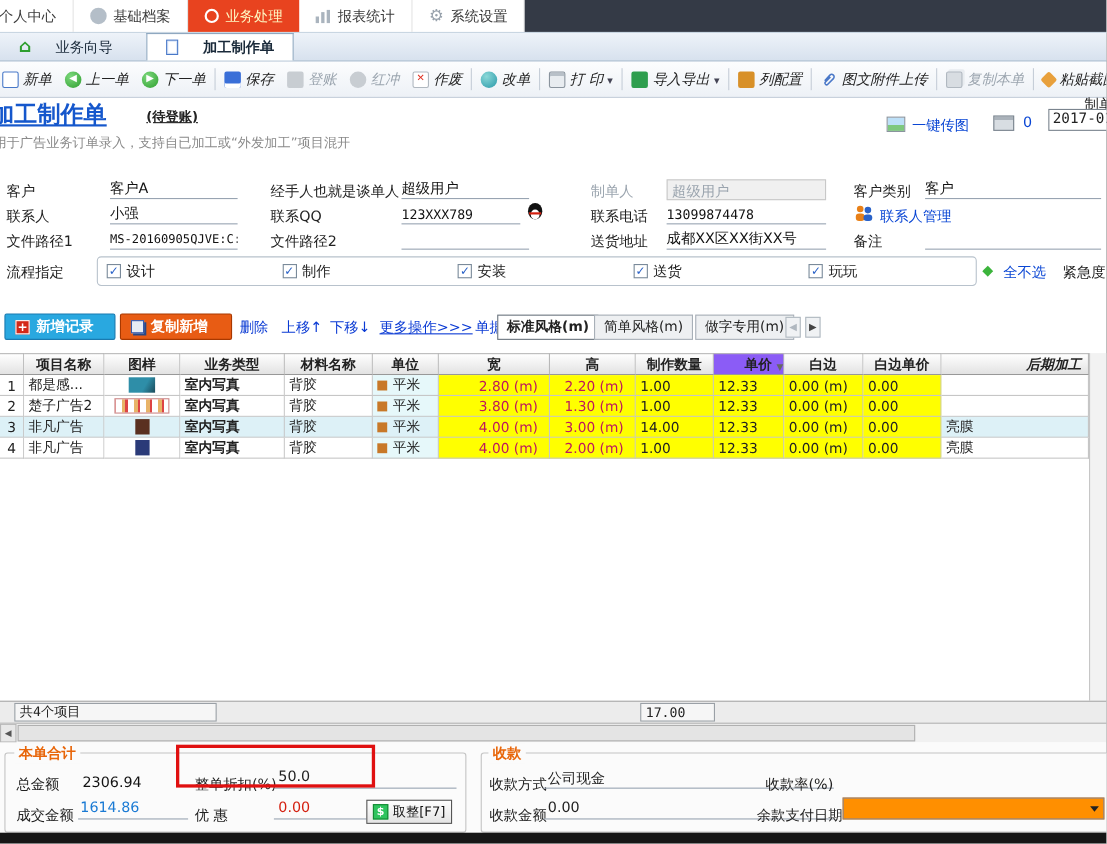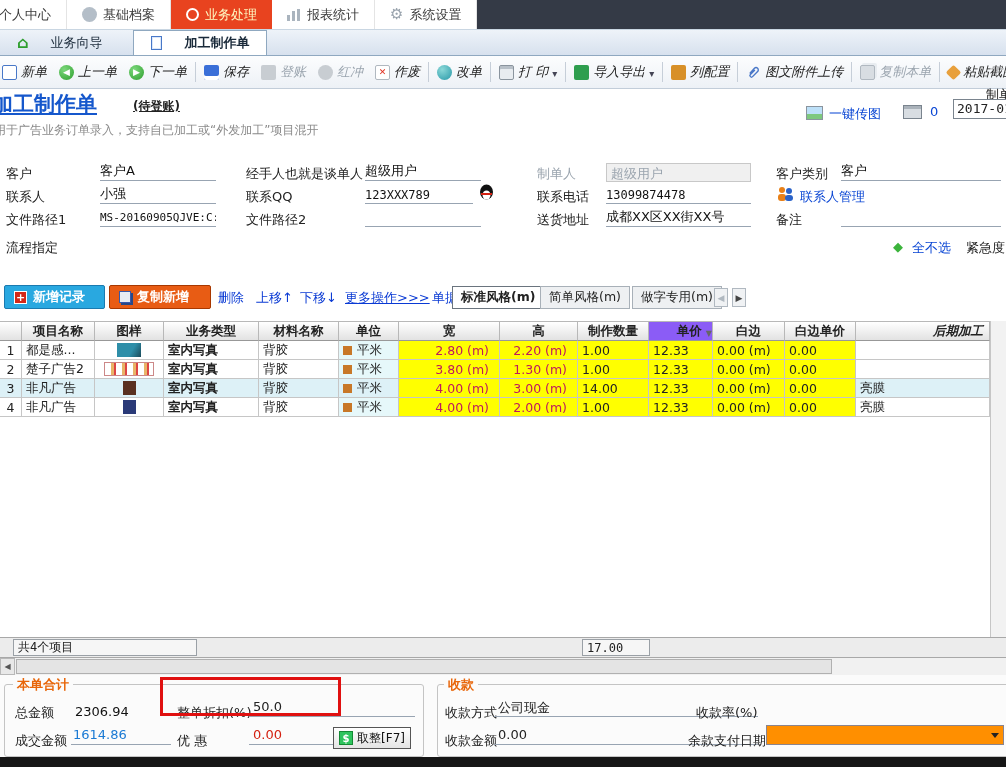--- a/index.html
+++ b/index.html
@@ -282,20 +282,42 @@
     <circle cx="6" cy="4" r="3" fill="#e88018"></circle>
       <rect x="2" y="8" width="8" height="7" rx="3" fill="#e88018"></rect>
     <circle cx="13" cy="5" r="3" fill="#2a62c8"></circle>
       <rect x="9" y="9" width="8" height="6" rx="3" fill="#2a62c8"></rect>
   </svg>
   <a class="link" style="position:absolute;left:800px;top:188px">联系人管理</a>
   <span class="flabel" style="left:776px;top:211px">备注</span>
   <span class="fval" style="left:841px;top:208px;width:160px"></span>
 
   <span class="flabel" style="left:6px;top:239px">流程指定</span>
+  <div class="proc-box">
+    <div class="proc-item">
+        <span class="cb i-check"></span>
+        <span>设计</span>
+      </div>
+    <div class="proc-item">
+        <span class="cb i-check"></span>
+        <span>制作</span>
+      </div>
+    <div class="proc-item">
+        <span class="cb i-check"></span>
+        <span>安装</span>
+      </div>
+    <div class="proc-item">
+        <span class="cb i-check"></span>
+        <span>送货</span>
+      </div>
+    <div class="proc-item">
+        <span class="cb i-check"></span>
+        <span>玩玩</span>
+      </div>
+  </div>
   <span class="i-diamond" style="position:absolute;left:893px;top:239px"></span>
   <a class="link" style="position:absolute;left:912px;top:239px">全不选</a>
   <span class="flabel" style="left:966px;top:239px">紧急度</span>
 
   <div class="gtb-btn btn-add">
       <span class="sq-plus">+</span>
       <span>新增记录</span>
     </div>
   <div class="gtb-btn btn-copyadd">
       <span class="sq-copy"></span>

